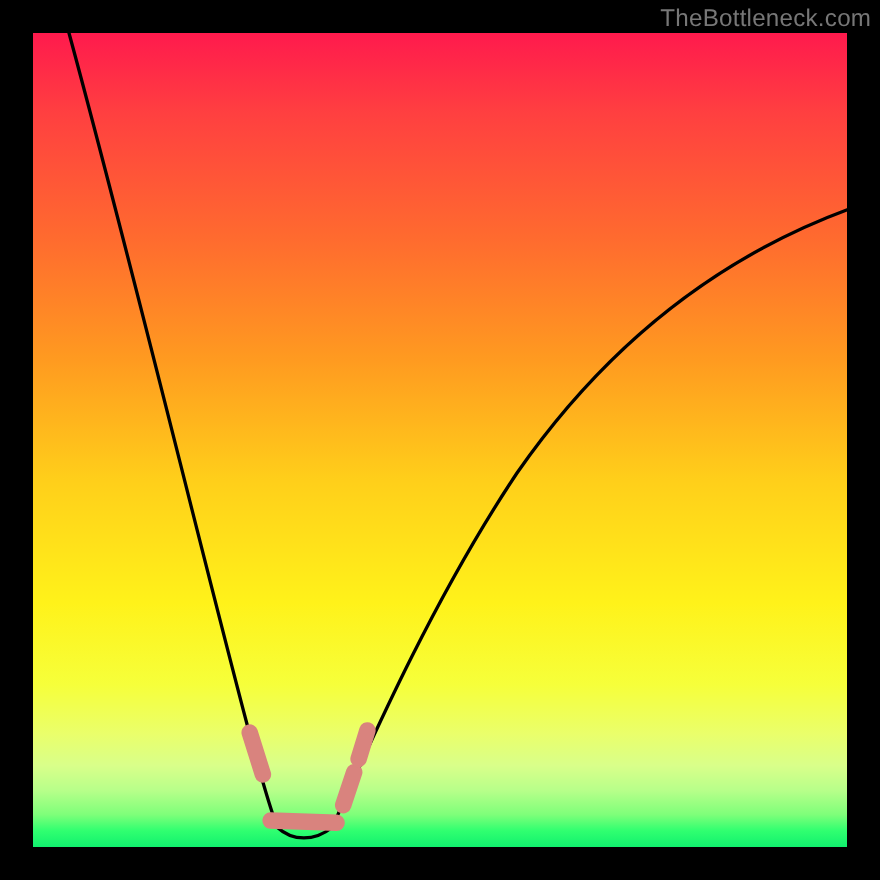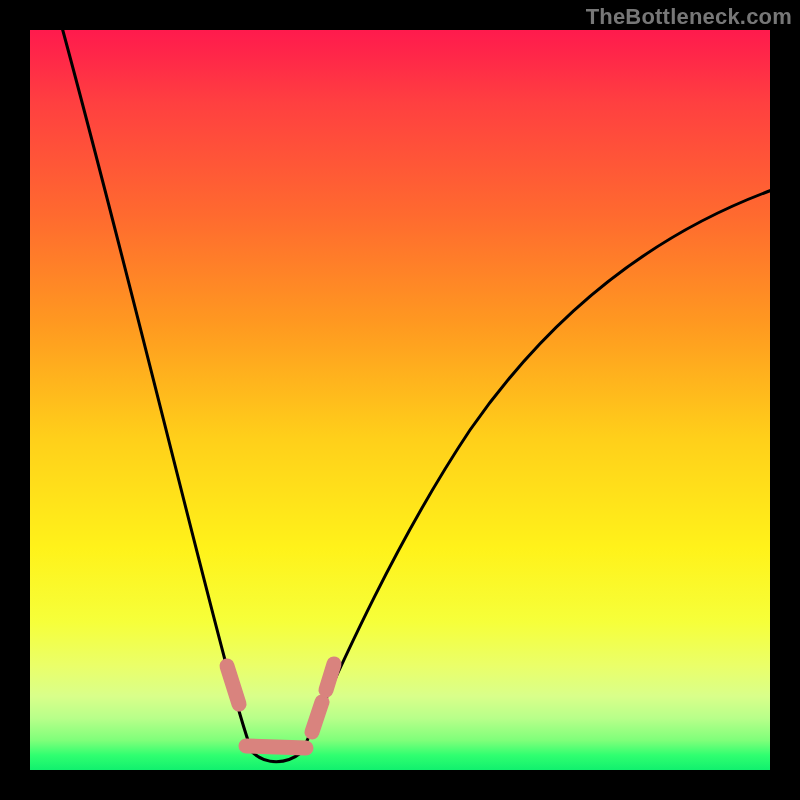--- a/index.html
+++ b/index.html
@@ -39,21 +39,21 @@
       #30ff70 98%,
       #11f06e 100%
     );
   }
   .watermark {
     position: absolute;
     top: 4px;
     right: 8px;
     color: #777;
     font-size: 22px;
-    font-weight: 700;
+    font-weight: 400;
     letter-spacing: 0.2px;
     user-select: none;
   }
   svg.curves {
     position: absolute;
     left: 30px;
     top: 30px;
     width: 740px;
     height: 740px;
     overflow: visible;

